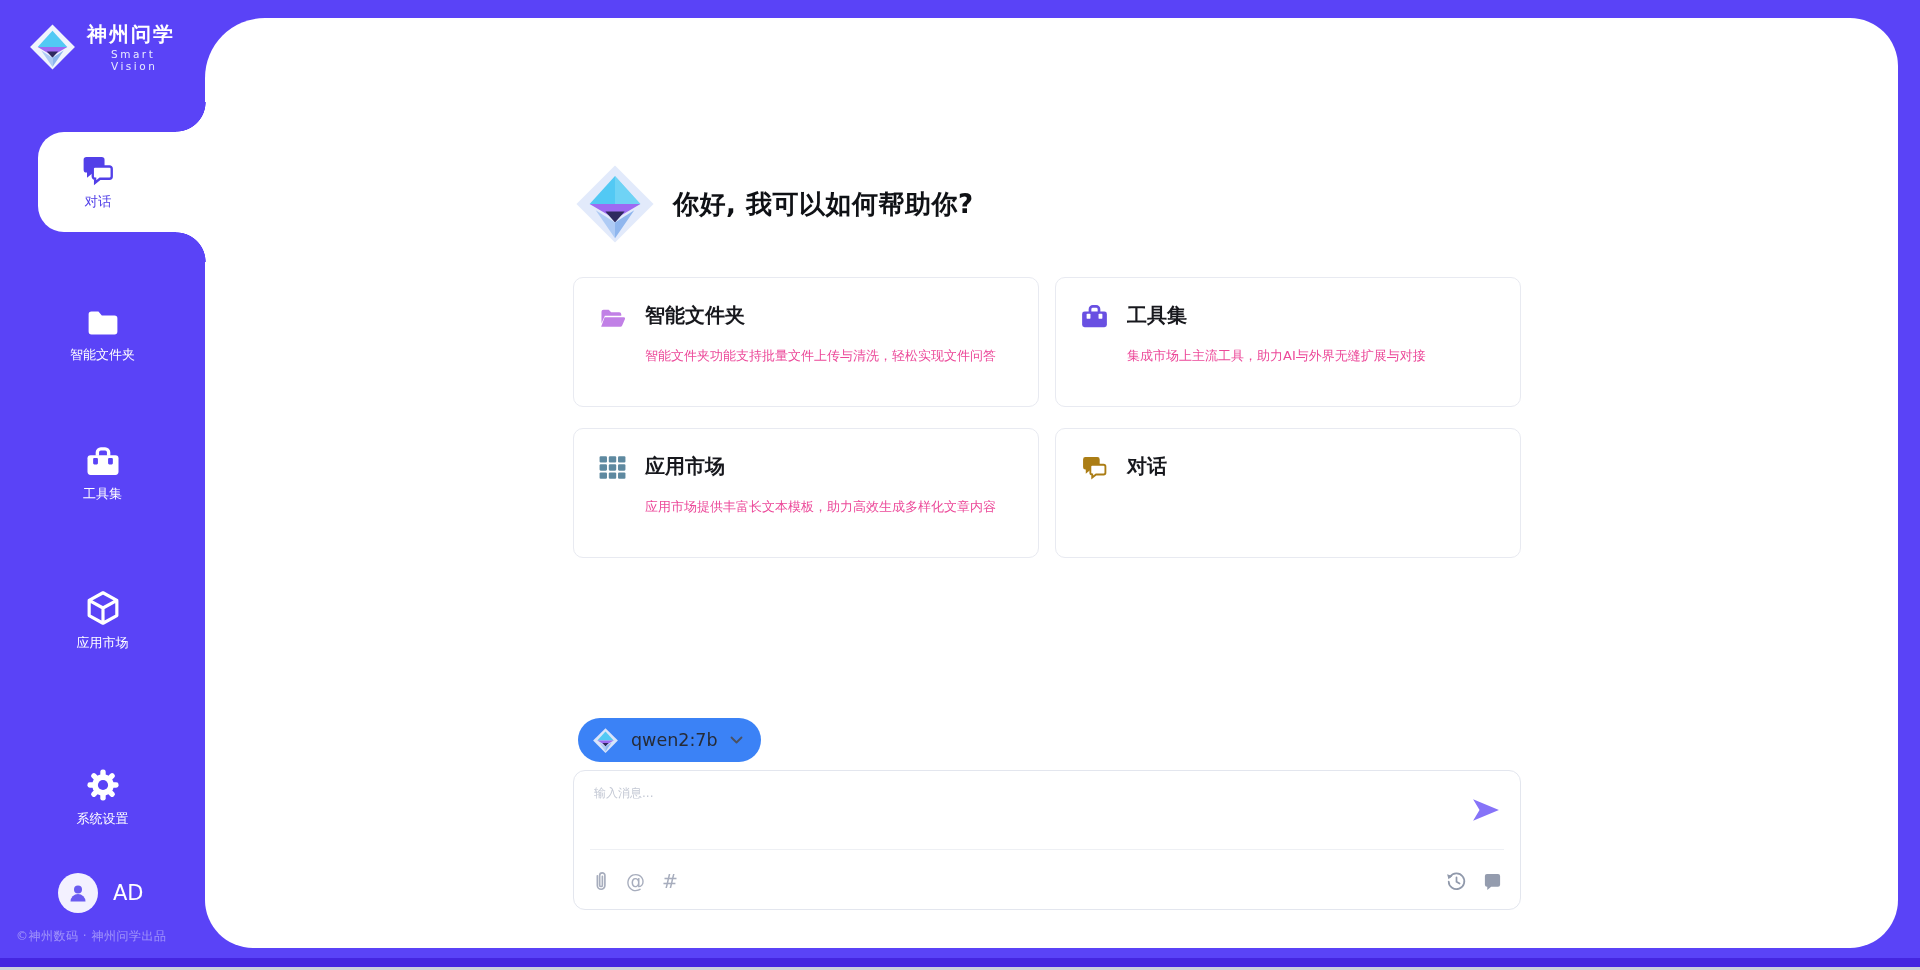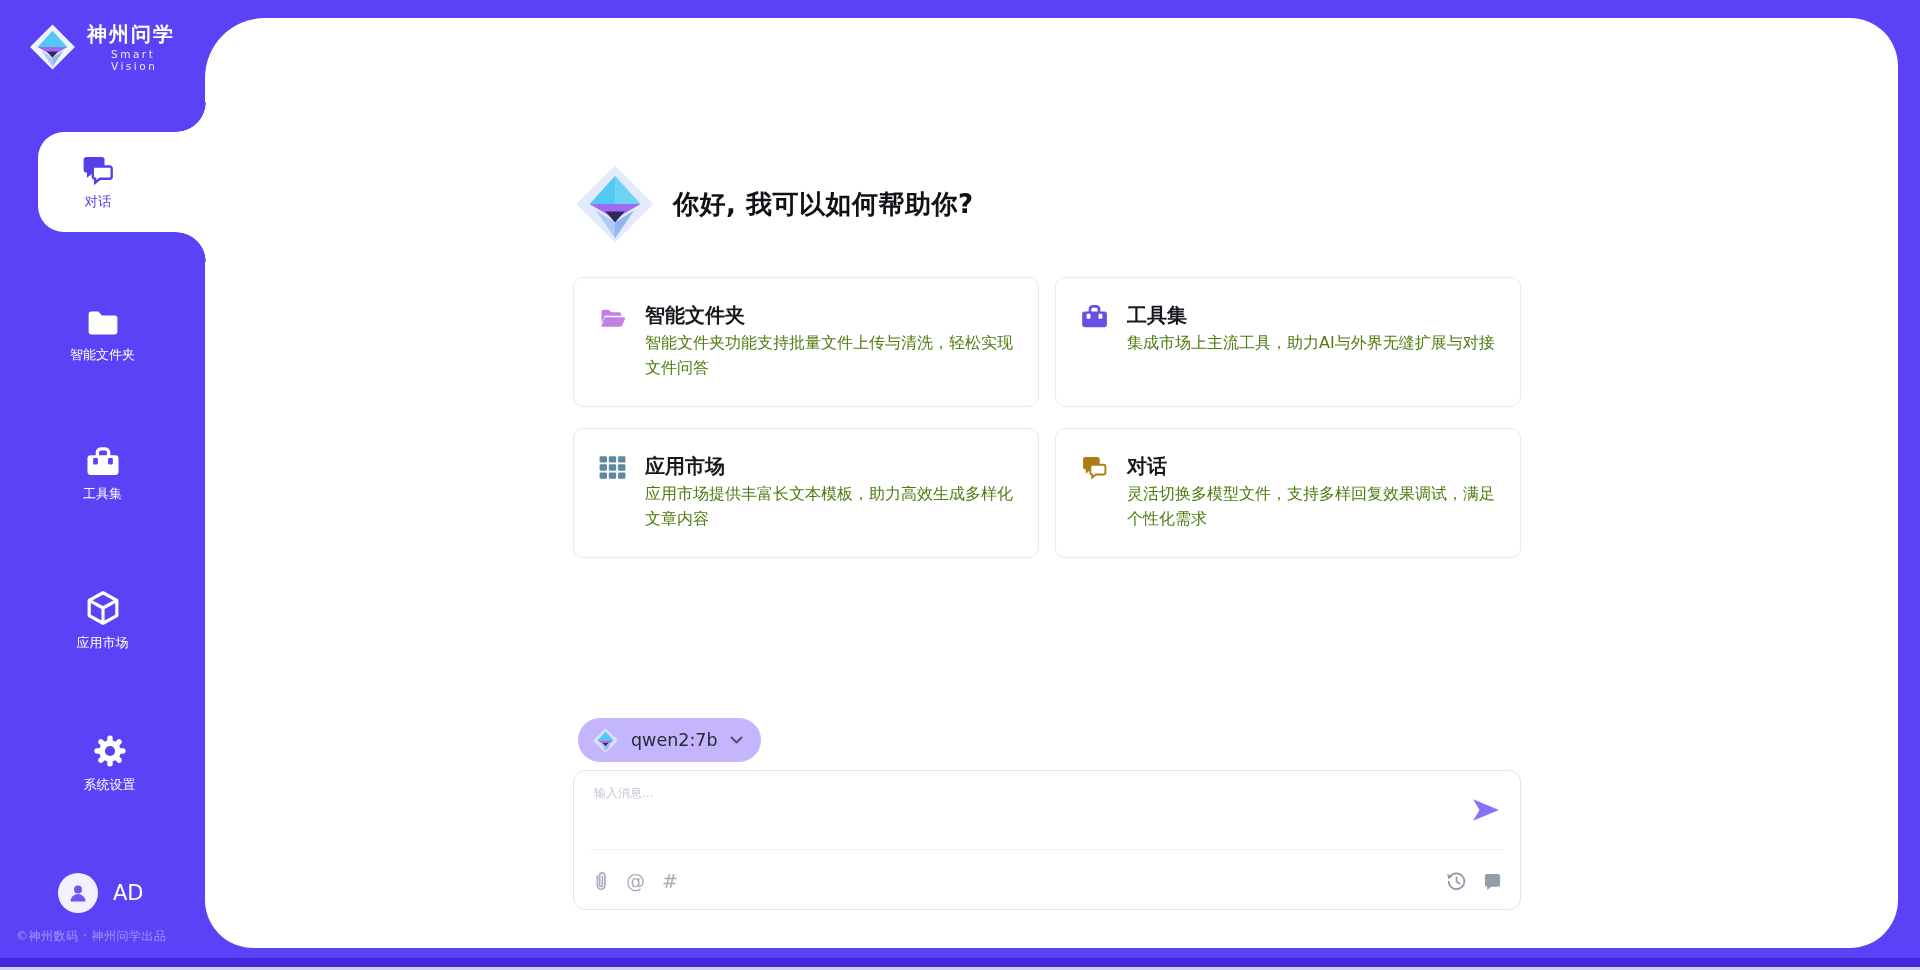--- a/index.html
+++ b/index.html
@@ -42,21 +42,21 @@
   .active-tab .tab-label { color:#5240e8; font-size:13.5px; font-weight:500; }
 
   .nav-item {
     position:absolute; left:0; width:205px;
     display:flex; flex-direction:column; align-items:center; gap:8px; cursor:pointer;
   }
   .nav-item .nav-label { color:#ffffff; font-size:13px; }
   .nav-pos-1 { top:308px; }
   .nav-pos-2 { top:446px; }
   .nav-pos-3 { top:590px; }
-  .nav-pos-4 { top:734px;margin-left:7px; }
+  .nav-pos-4 { top:768px; }
 
   .user-row { position:absolute; left:58px; top:873px; display:flex; align-items:center; gap:15px; cursor:pointer; }
   .avatar-circle { width:40px; height:40px; border-radius:50%; background:#f3f1ff; display:flex; align-items:center; justify-content:center; }
   .user-name { color:#fff; font-size:21px; font-weight:500; }
 
   .copyright { position:absolute; left:16px; top:928px; color:rgba(255,255,255,0.42); font-size:12px; letter-spacing:0.5px; }
 
   
   .center-col { position:absolute; left:368px; top:142px; width:948px; }
 
@@ -68,25 +68,25 @@
     position:absolute; left:0; top:117px; width:948px;
     display:grid; grid-template-columns:466px 466px; grid-template-rows:130px 130px;
     column-gap:16px; row-gap:21px;
   }
   .card {
     background:#fff; border:1px solid #e8eaf1; border-radius:10px;
     padding:24px 24px 0 25px; display:flex; gap:19px; cursor:pointer;
   }
   .card-icon { width:27px; height:27px; flex:0 0 27px; margin-top:1px; }
   .card-title { font-size:20px; font-weight:bold; color:#17181d; }
-  .card-desc { margin-top:2px; font-size:16px; color:#4d7c0f; line-height:1.55; }
+  .card-desc { margin-top:17px; font-size:13px; color:#ec4899; line-height:1.55; }
 
   .model-pill {
     position:absolute; left:5px; top:558px; height:44px;
-    background:#c4b5fd; border-radius:22px; display:inline-flex; align-items:center;
+    background:#3b82f6; border-radius:22px; display:inline-flex; align-items:center;
     gap:12px; padding:0 18px 0 14px; cursor:pointer;
   }
   .model-pill .pill-logo { width:27px; height:27px; }
   .model-name { font-size:17.5px; color:#262b36; }
 
   .input-box {
     position:absolute; left:0; top:610px; width:948px; height:140px;
     background:#fff; border:1.5px solid #e3e6ee; border-radius:12px;
   }
   .input-box textarea {
@@ -169,21 +169,20 @@
         </div>
       </div>
 
       <div class="card">
         <svg class="card-icon" viewBox="0 0 26 24">
           <path fill="#ab7d15" d="M2 4.2A2.2 2.2 0 0 1 4.2 2h11.6A2.2 2.2 0 0 1 18 4.2v7.6a2.2 2.2 0 0 1-2.2 2.2H9.5L4.6 18v-4H4.2A2.2 2.2 0 0 1 2 11.8z"></path>
           <path fill="#ffffff" stroke="#ab7d15" stroke-width="1.8" d="M11.5 9.8h10.3A1.7 1.7 0 0 1 23.5 11.5v6a1.7 1.7 0 0 1-1.7 1.7h-7.3l-3.7 3v-3h-0.1a1.7 1.7 0 0 1-1.7-1.7v-6a1.7 1.7 0 0 1 1.7-1.7z" transform="translate(0,-0.5)"></path>
         </svg>
         <div>
           <div class="card-title">对话</div>
-          <div class="card-desc">灵活切换多模型文件，支持多样回复效果调试，满足个性化需求</div>
         </div>
       </div>
 
     </div>
 
     <div class="model-pill">
       <svg class="pill-logo" viewBox="0 0 48 48">
         <polygon points="24,2 46,24 24,46 2,24" fill="#d9e4fa"></polygon>
         <polygon points="24,8 38.5,24 9.5,24" fill="#52c9f4"></polygon>
         <polygon points="9.5,24 38.5,24 24,32.5" fill="#9d6af2"></polygon>

